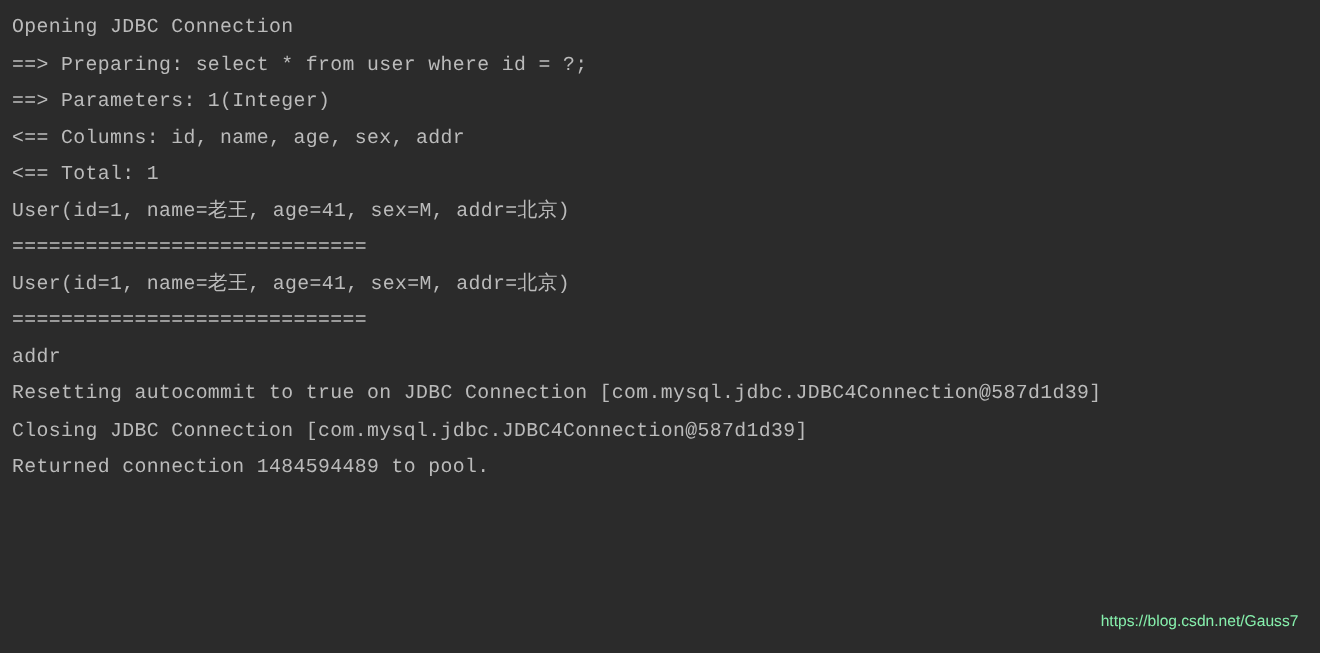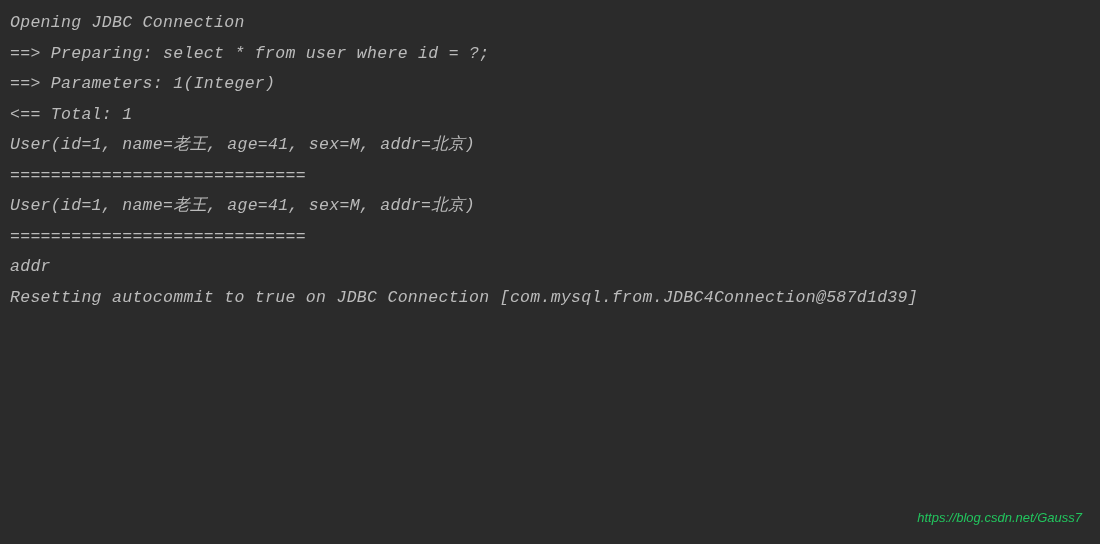--- a/index.html
+++ b/index.html
@@ -1,19 +1,18 @@
 <!DOCTYPE html>
 <html><head>
   <meta charset="utf-8">
   <style>
     * {
       margin: 0;
       padding: 0;
       box-sizing: border-box;
-      font-style: italic;
     }
     body {
       background-color: #2b2b2b;
       color: #bbbbbb;
       font-family: 'Consolas', 'Monaco', 'Courier New', monospace;
       font-size: 16.5px;
       line-height: 1.85;
       padding: 8px 10px;
       width: 1100px;
       height: 544px;
@@ -21,35 +20,38 @@
       position: relative;
       letter-spacing: 0.3px;
     }
     .log-line {
       white-space: nowrap;
     }
     .watermark {
       position: absolute;
       bottom: 14px;
       right: 18px;
-      color: #22c55e;
+      color: #86efac;
       font-size: 13px;
       font-family: Arial, sans-serif;
       letter-spacing: 0;
     }
   </style>
 </head>
 <body>
 
 <div>
   <div class="log-line">Opening JDBC Connection</div>
   <div class="log-line">==&gt;  Preparing: select * from user where id = ?;</div>
   <div class="log-line">==&gt; Parameters: 1(Integer)</div>
+  <div class="log-line">&lt;==    Columns: id, name, age, sex, addr</div>
   <div class="log-line">&lt;==      Total: 1</div>
   <div class="log-line">User(id=1, name=老王, age=41, sex=M, addr=北京)</div>
   <div class="log-line">=============================</div>
   <div class="log-line">User(id=1, name=老王, age=41, sex=M, addr=北京)</div>
   <div class="log-line">=============================</div>
   <div class="log-line">addr</div>
-  <div class="log-line">Resetting autocommit to true on JDBC Connection [com.mysql.from.JDBC4Connection@587d1d39]</div>
+  <div class="log-line">Resetting autocommit to true on JDBC Connection [com.mysql.jdbc.JDBC4Connection@587d1d39]</div>
+  <div class="log-line">Closing JDBC Connection [com.mysql.jdbc.JDBC4Connection@587d1d39]</div>
+  <div class="log-line">Returned connection 1484594489 to pool.</div>
 </div>
 
 <div class="watermark">https://blog.csdn.net/Gauss7</div>
 
 </body></html>

